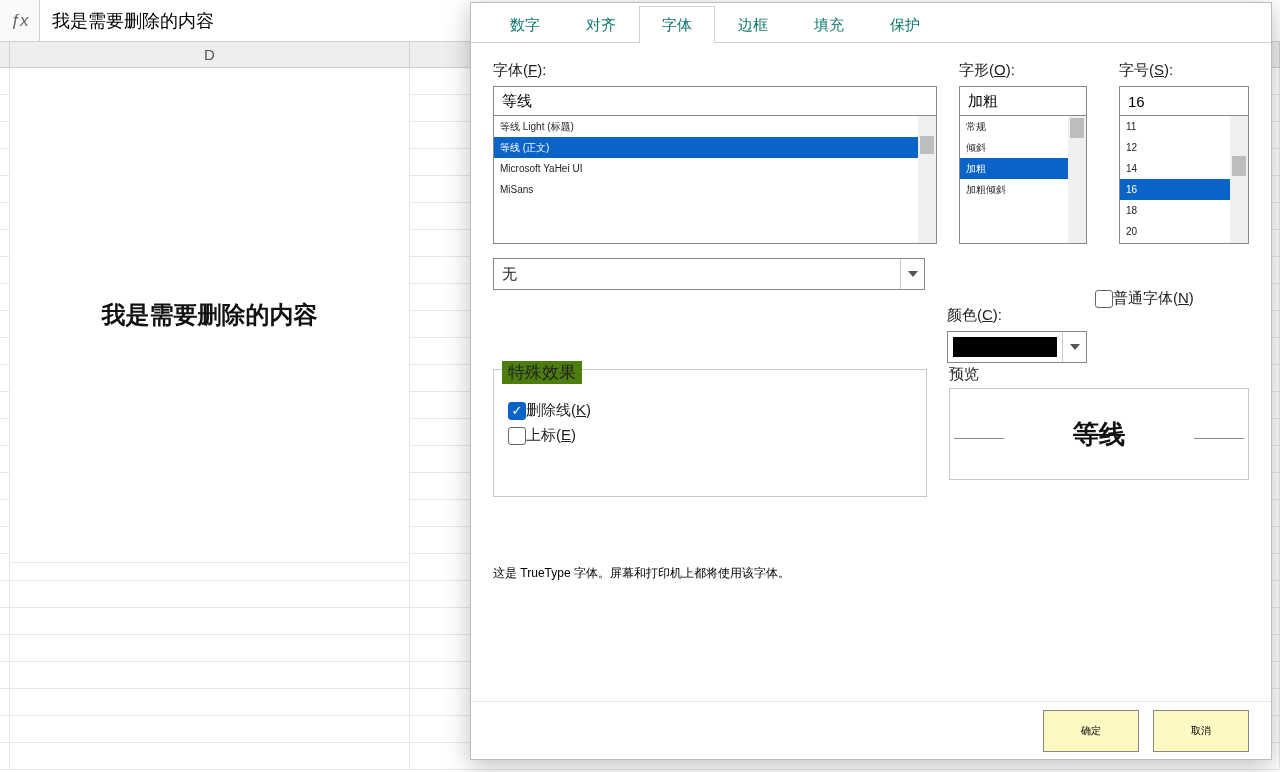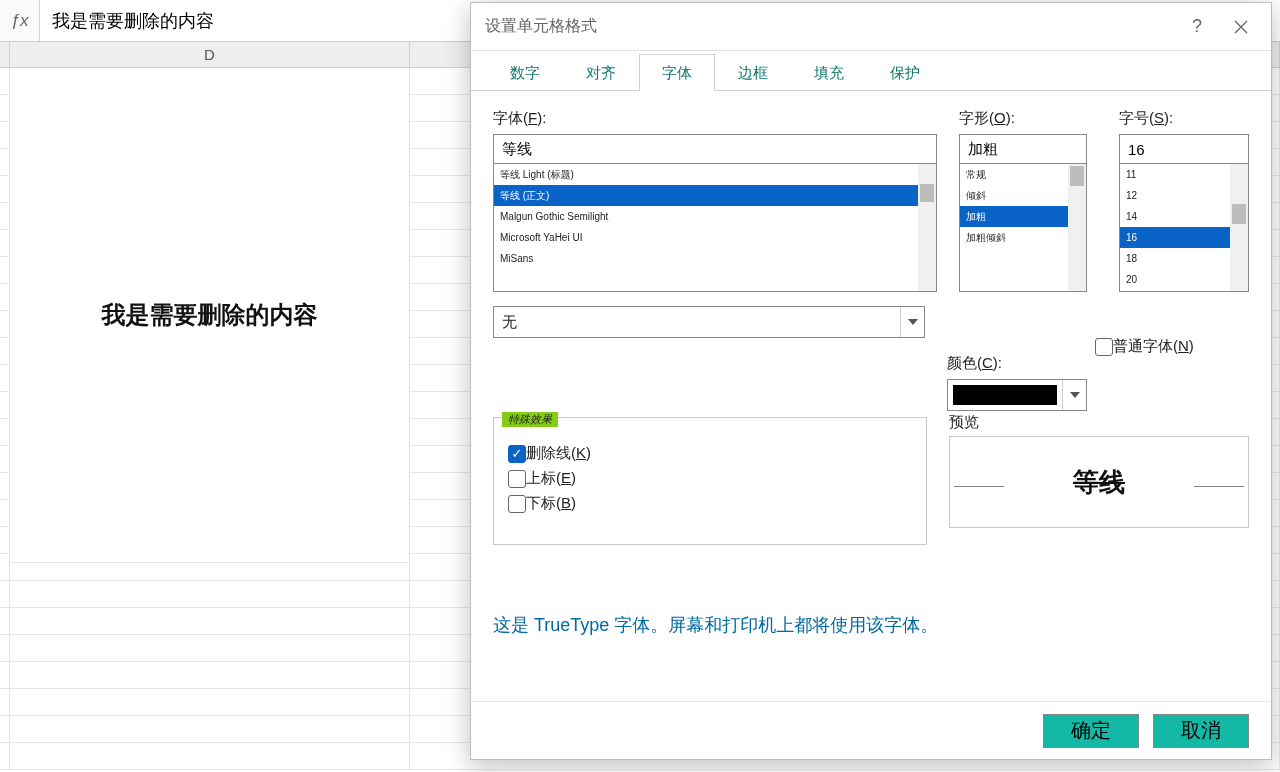--- a/index.html
+++ b/index.html
@@ -212,26 +212,25 @@
   .chk.checked::after { content:"✓"; color:#fff; font-size:13px; line-height:1;}
 
   .fieldset {
     border: 1px solid #c8c8c8;
     padding: 10px 14px 14px 14px;
     margin-top: 4px;
   }
   .fieldset-label {
     position: relative;
     top: -19px;
-    background: #84cc16;
+    background: #4d7c0f;
     padding: 0 6px;
-    font-size: 11px;
+    font-size: 17px;
     display:inline-block;
     margin-left:-6px;
-    font-style:italic;
   }
 
   .effects-preview-row { display:flex; gap:22px; margin-top: 2px; }
   .effects-col { flex: 1; }
   .preview-col { width: 300px; }
 
   .preview-box {
     border: 1px solid #c8c8c8;
     height: 92px;
     display:flex; align-items:center; justify-content:center;
@@ -240,39 +239,39 @@
   .preview-line { position:absolute; height:1px; background:#888;}
   .preview-line.left {left:4px; width:50px; top:54%;}
   .preview-line.right {right:4px; width:50px; top:54%;}
   .preview-text {
     font-size: 26px; font-weight:bold; color:#111;
     text-decoration: line-through;
   }
 
   .info-text {
     margin-top: 68px;
-    font-size: 18px;
-    color: #0369a1;
+    font-size: 12px;
+    color: #000000;
   }
 
   .dlg-footer {
     height: 58px;
     display:flex;
     justify-content:flex-end;
     align-items:center;
     gap: 14px;
     padding: 0 22px;
     border-top: 1px solid #e6e6e6;
   }
   .btn {
     min-width: 96px;
-    height: 34px;
+    height: 42px;
     border: 1px solid #888;
-    background:#14b8a6;
-    font-size: 20px;
+    background:#fef9c3;
+    font-size: 10px;
     cursor:pointer;
   }
 
   u { text-decoration: underline; }
 </style>
 </head>
 <body>
 
 <div class="fx-bar">
   <div class="fx-label">ƒx</div>
@@ -414,49 +413,39 @@
       <div class="cell cell-E"></div>
     </div>
   <div class="row">
       <div class="cell cell-corner"></div>
       <div class="cell cell-D"></div>
       <div class="cell cell-E"></div>
     </div>
 </div>
 
 <div class="dialog">
-  <div class="dlg-titlebar">
-    <div class="dlg-title">设置单元格格式</div>
-    <div class="dlg-help">?</div>
-    <div class="dlg-close">
-      <svg width="14" height="14" viewBox="0 0 14 14" fill="none">
-          <path d="M1 1 L13 13 M13 1 L1 13" stroke-width="1.4"></path>
-        </svg>
-    </div>
-  </div>
 
   <div class="tabs">
     <div class="tab">数字</div>
     <div class="tab">对齐</div>
     <div class="tab active">字体</div>
     <div class="tab">边框</div>
     <div class="tab">填充</div>
     <div class="tab">保护</div>
   </div>
 
   <div class="dlg-body">
     <div class="col-group">
 
       <div class="font-col">
         <label class="field-label"><span>字体(</span><u>F</u><span>):</span></label>
         <input class="text-input" value="等线" style="">
         <div class="listbox">
           <div class="list-item">等线 Light (标题)</div>
           <div class="list-item selected">等线 (正文)</div>
-          <div class="list-item">Malgun Gothic Semilight</div>
           <div class="list-item">Microsoft YaHei UI</div>
           <div class="list-item">MiSans</div>
           <div class="scroll-thumb">
               <div class="thumb-handle" style="top:20px; height:18px;"></div>
             </div>
         </div>
       </div>
 
       <div class="style-col">
         <label class="field-label"><span>字形(</span><u>O</u><span>):</span></label>
@@ -529,24 +518,20 @@
           <span class="fieldset-label">特殊效果</span>
           <div style="margin-top:-8px;">
             <div class="checkbox-row">
               <div class="chk checked"></div>
               <span><span>删除线(</span><u>K</u><span>)</span></span>
             </div>
             <div class="checkbox-row">
               <div class="chk"></div>
               <span><span>上标(</span><u>E</u><span>)</span></span>
             </div>
-            <div class="checkbox-row">
-              <div class="chk"></div>
-              <span><span>下标(</span><u>B</u><span>)</span></span>
-            </div>
           </div>
         </div>
       </div>
       <div class="preview-col">
         <div style="margin-bottom:4px;">预览</div>
         <div class="preview-box">
           <div class="preview-line left"></div>
           <div class="preview-line right"></div>
           <div class="preview-text">等线</div>
         </div>

